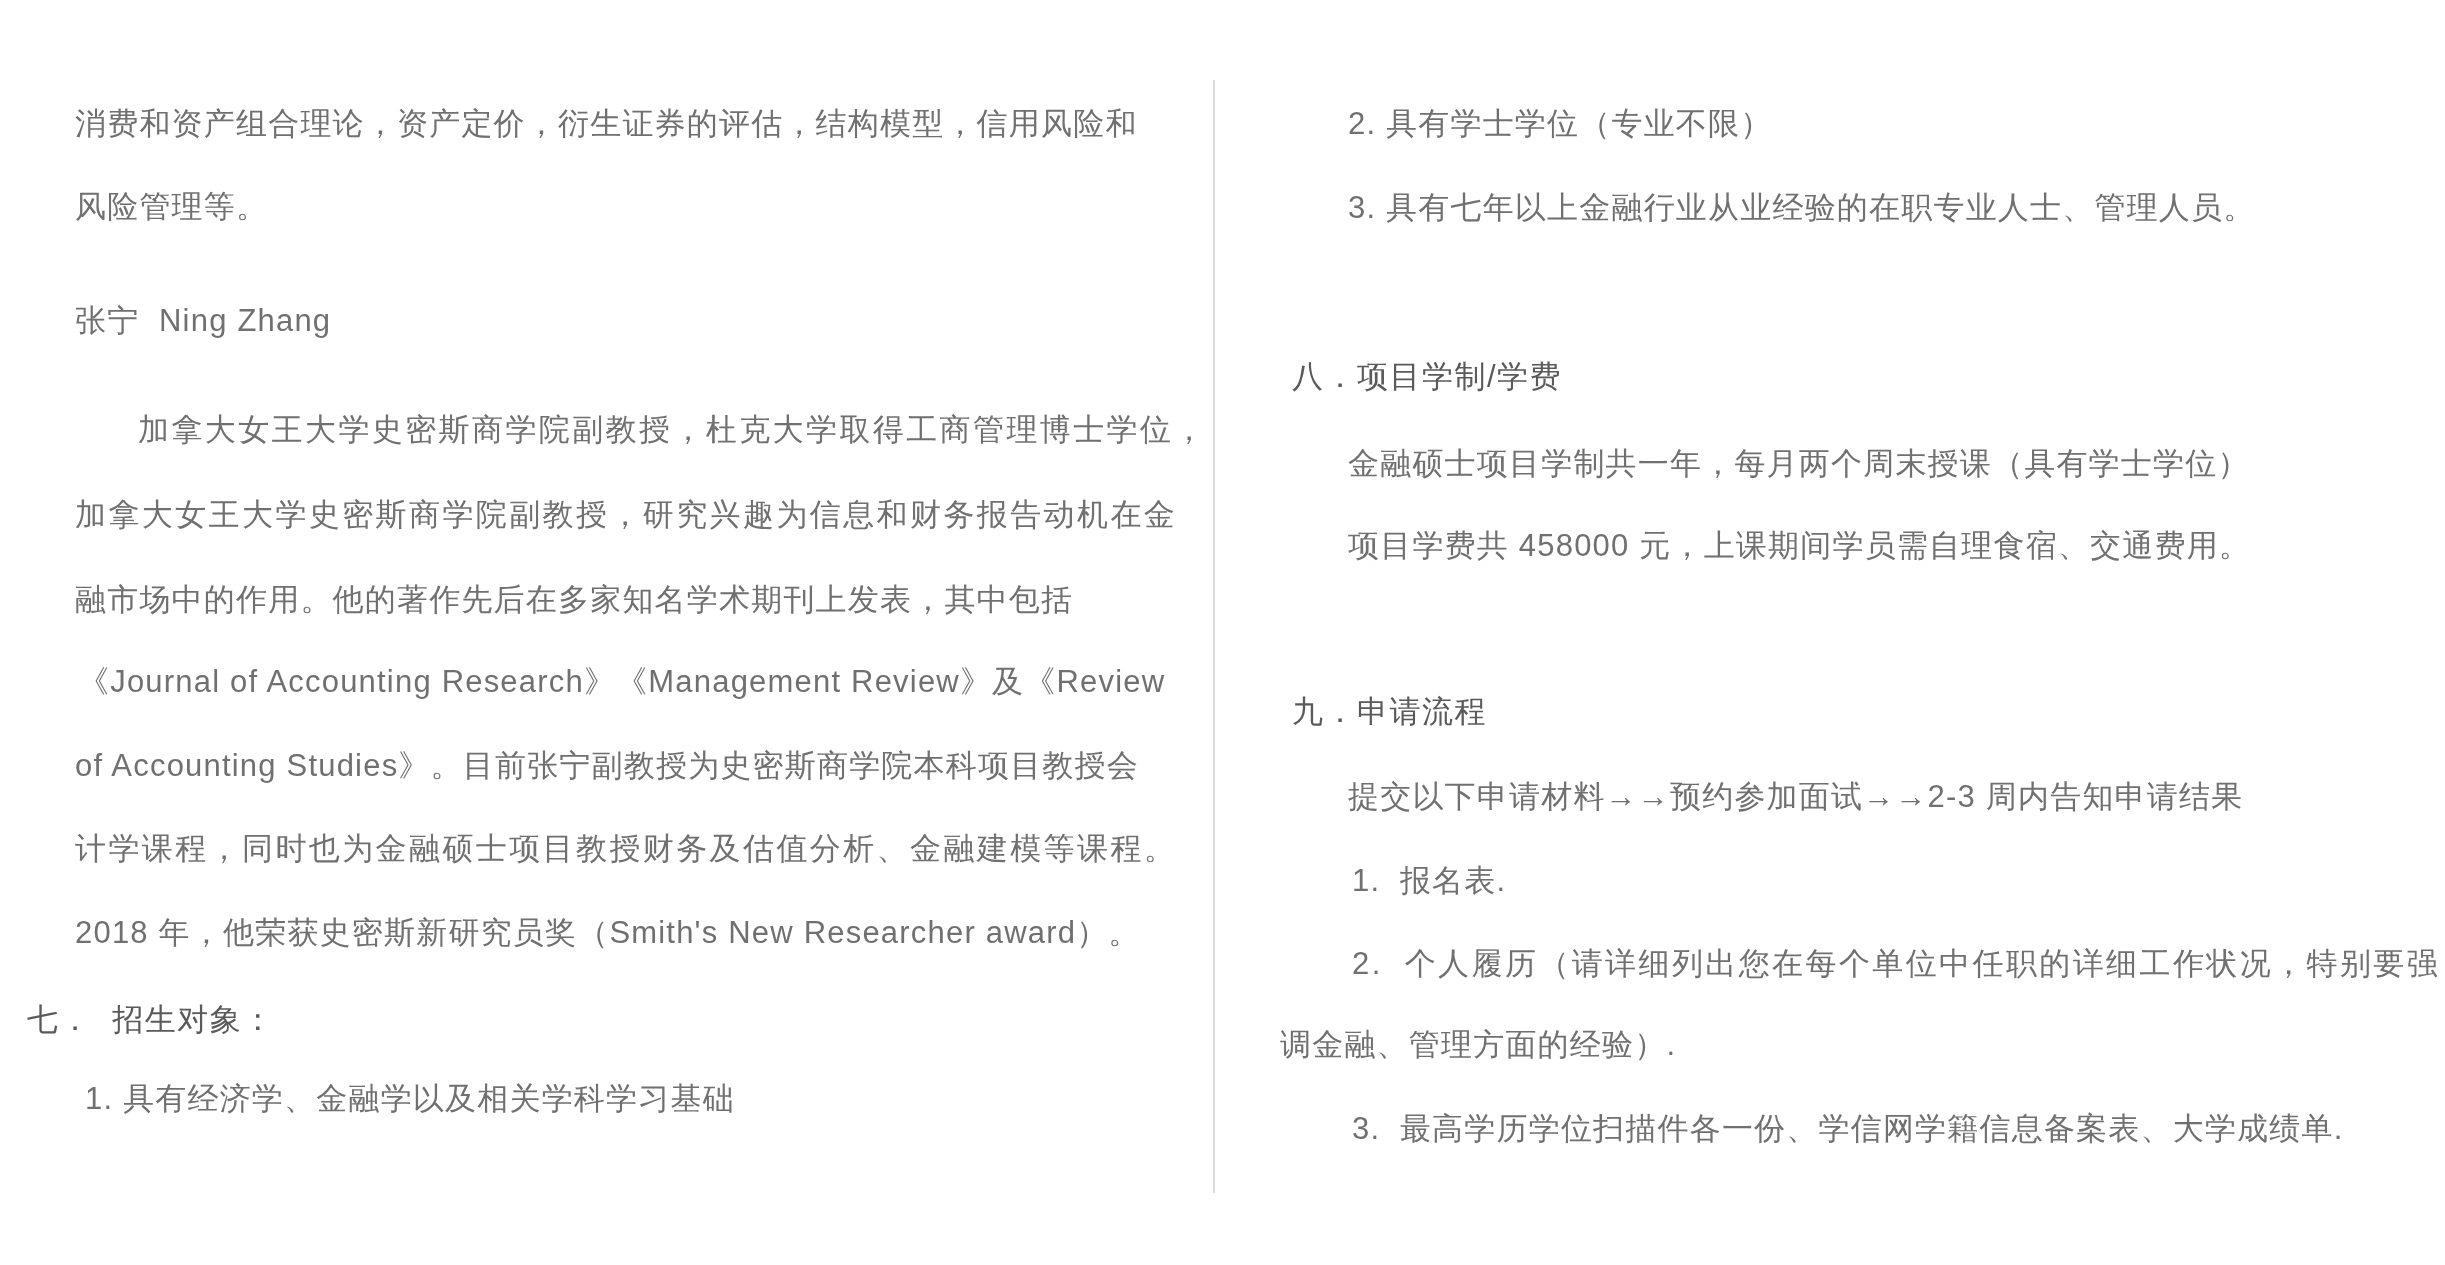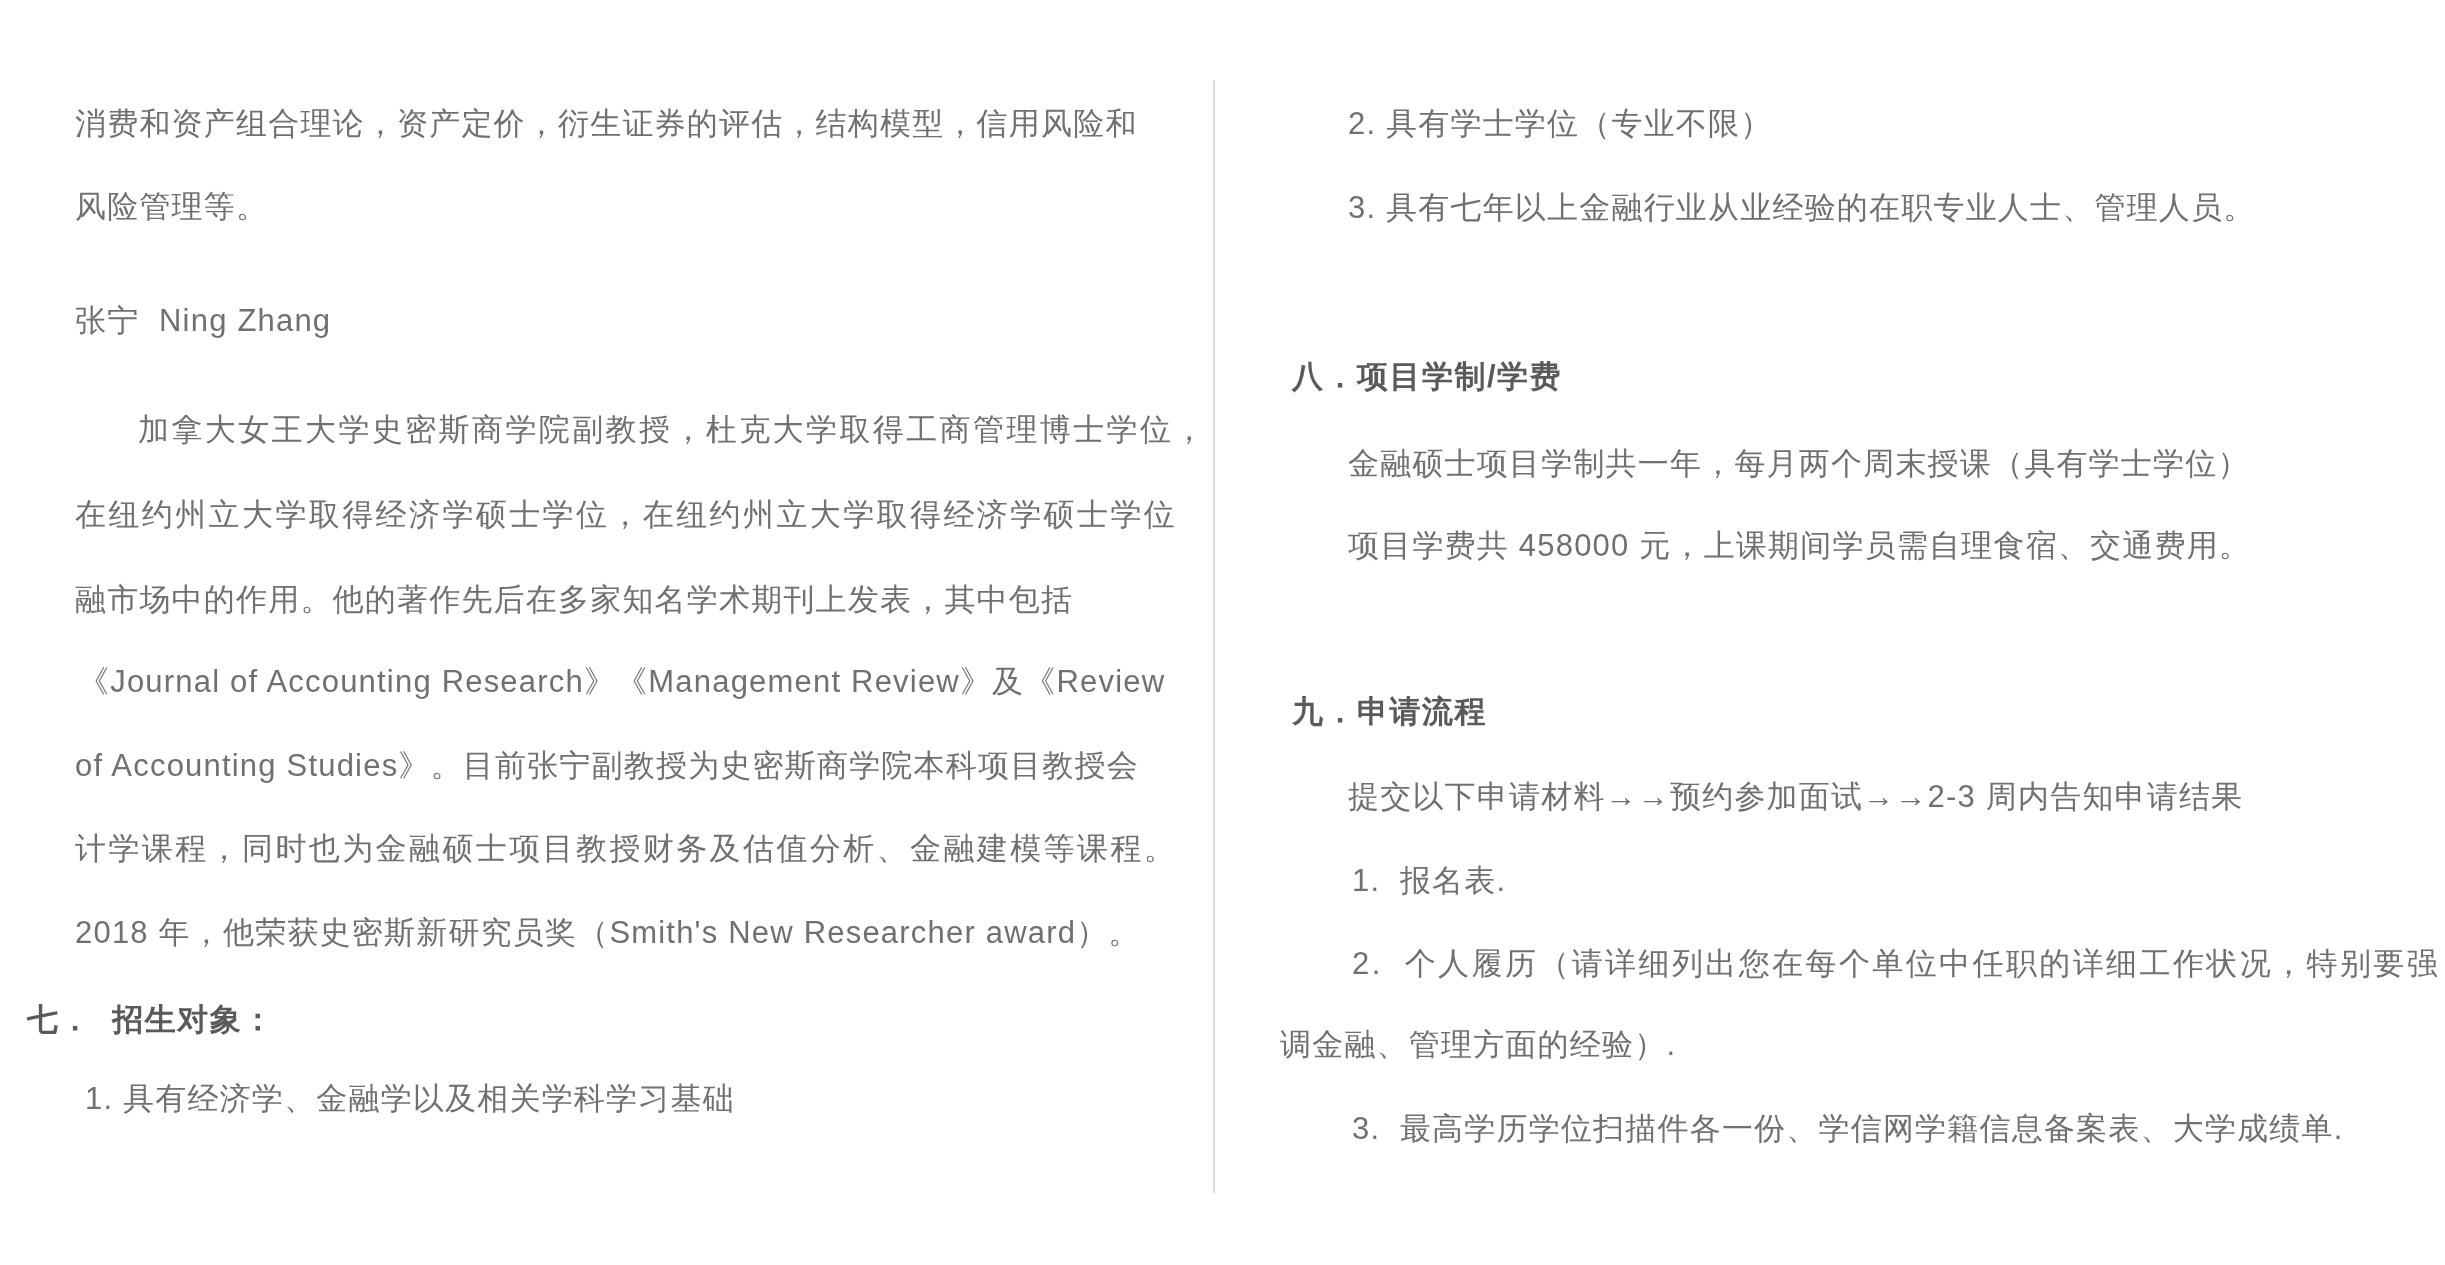--- a/index.html
+++ b/index.html
@@ -18,21 +18,21 @@
   }
   .line{
     position:absolute;
     white-space:pre;
     font-size:31px;
     line-height:40px;
     letter-spacing:1.2px;
     color:var(--body-text);
   }
   .heading{
-    font-weight:bold;
+    font-weight:normal;
     color:var(--heading-text);
     letter-spacing:1.5px;
   }
   .justified{letter-spacing:2.4px;}
   .divider{
     position:absolute;
     left:1213px;top:80px;
     width:2px;height:1113px;
     background:var(--divider);
   }
@@ -40,21 +40,21 @@
 </head>
 <body>
 
 <div class="divider"></div>
 
 <section>
   <div class="line" style="left:75px;top:104px">消费和资产组合理论，资产定价，衍生证券的评估，结构模型，信用风险和</div>
   <div class="line" style="left:75px;top:187px">风险管理等。</div>
   <div class="line" style="left:75px;top:301px">张宁  Ning Zhang</div>
   <div class="line justified" style="left:138px;top:410px">加拿大女王大学史密斯商学院副教授，杜克大学取得工商管理博士学位，</div>
-  <div class="line justified" style="left:75px;top:495px">在纽约州立大学取得经济学硕士学位，在纽约州立大学取得经济学硕士学位</div>
+  <div class="line justified" style="left:75px;top:495px">加拿大女王大学史密斯商学院副教授，研究兴趣为信息和财务报告动机在金</div>
   <div class="line" style="left:75px;top:580px">融市场中的作用。他的著作先后在多家知名学术期刊上发表，其中包括</div>
   <div class="line" style="left:78px;top:662px">《Journal of Accounting Research》《Management Review》及《Review</div>
   <div class="line" style="left:75px;top:746px">of Accounting Studies》。目前张宁副教授为史密斯商学院本科项目教授会</div>
   <div class="line justified" style="left:75px;top:829px">计学课程，同时也为金融硕士项目教授财务及估值分析、金融建模等课程。</div>
   <div class="line" style="left:75px;top:913px">2018 年，他荣获史密斯新研究员奖（Smith's New Researcher award）。</div>
   <div class="line heading" style="left:27px;top:1000px">七．  招生对象：</div>
   <div class="line" style="left:85px;top:1079px">1. 具有经济学、金融学以及相关学科学习基础</div>
 </section>
 
 <section>

